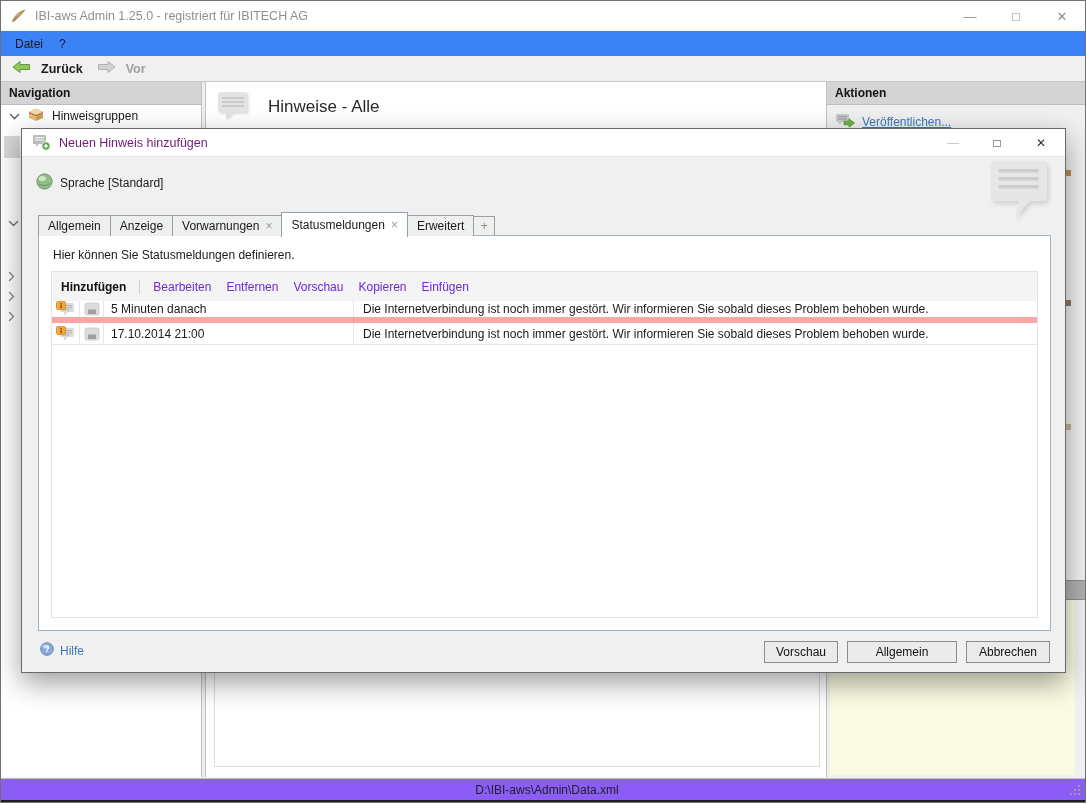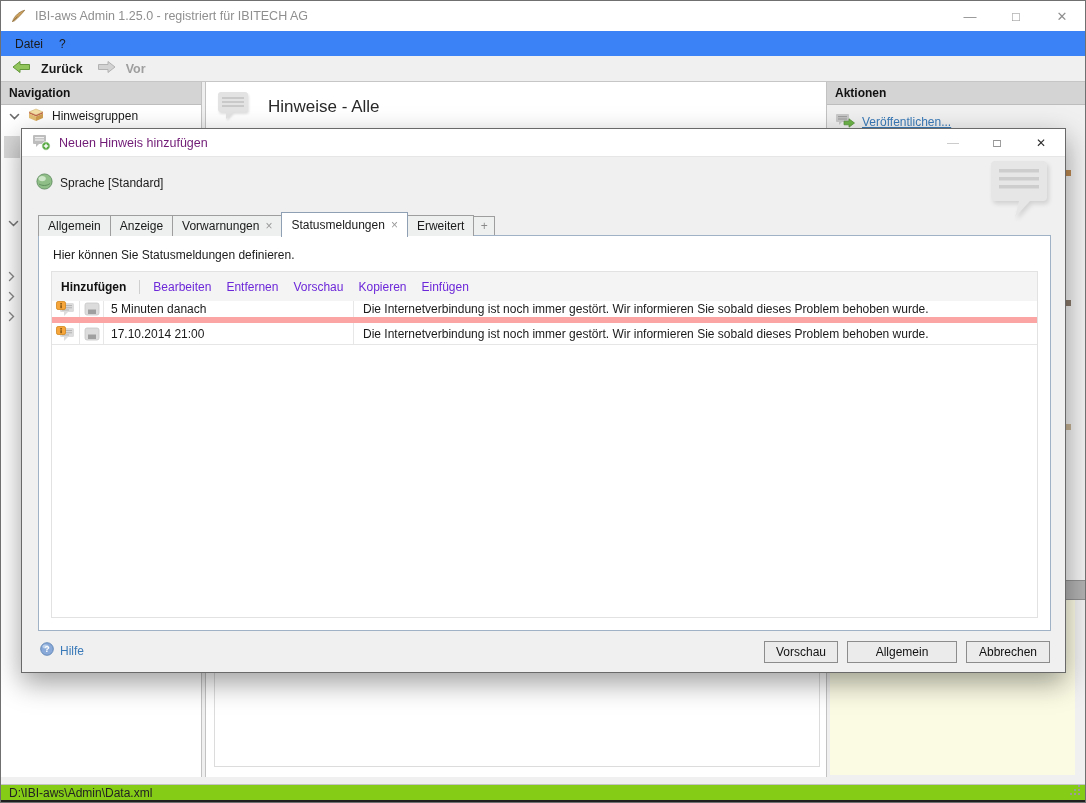--- a/index.html
+++ b/index.html
@@ -34,21 +34,21 @@
   .content-header{display:flex;align-items:center;padding:8px 0 6px 10px;gap:18px;}
   .content-title{font-size:17px;color:#2a2a2a;}
   .content-innerbox{position:absolute;left:8px;right:8px;top:140px;bottom:10px;border:1px solid #dcdcdc;background:#fff;}
   .actions-panel{position:absolute;right:0;top:0;width:259px;bottom:0;background:#f0f0f0;border-left:1px solid #c2c2c2;}
   .action-link-row{display:flex;align-items:center;gap:6px;margin:8px 0 0 8px;}
   .link{color:#3a7ab8;text-decoration:underline;}
   .action-stub{position:absolute;width:6px;height:6px;}
   .actions-splitter{position:absolute;left:0;right:0;top:498px;height:20px;background:#b0b0b0;border-top:1px solid #8f8f8f;border-bottom:1px solid #8f8f8f;}
   .preview-pane{position:absolute;left:3px;right:10px;top:518px;bottom:2px;background:#fbfbe4;}
   
-  .statusbar{position:absolute;left:0;right:0;bottom:2px;height:16px;background:#84cc16;border-top:1px solid #c3c3c3;display:flex;align-items:center;padding-left:8px;color:#222;}
+  .statusbar{position:absolute;left:0;right:0;bottom:2px;height:22px;background:#8b5cf6;border-top:1px solid #c3c3c3;display:flex;align-items:center;padding-left:8px;color:#222;justify-content:center;}
   .bottom-edge{position:absolute;left:0;right:0;bottom:0;height:2px;background:#1f1f1f;}
   .grip{position:absolute;right:3px;bottom:2px;}
   
   .dialog{position:absolute;left:20px;top:127px;width:1045px;height:545px;background:#f0f0f0;border:1px solid #696969;box-shadow:0 10px 26px rgba(0,0,0,.38);z-index:10;}
   .d-titlebar{position:absolute;left:0;top:0;right:0;height:28px;background:#fff;border-bottom:1px solid #e6e6e6;display:flex;align-items:center;}
   .d-titlebar .d-icon{margin:0 8px 0 10px;display:flex;}
   .d-title{font-size:12.5px;color:#701a75;}
   .d-controls{position:absolute;right:2px;top:0;height:28px;display:flex;}
   .d-btn{width:44px;height:28px;display:flex;align-items:center;justify-content:center;color:#2e2e2e;font-size:12px;}
   .d-btn.disabled{color:#c6c6c6;}

